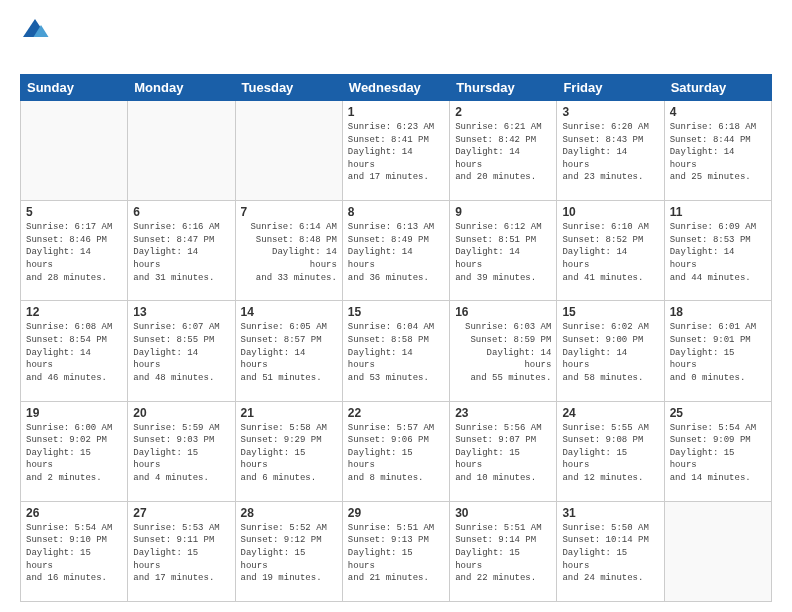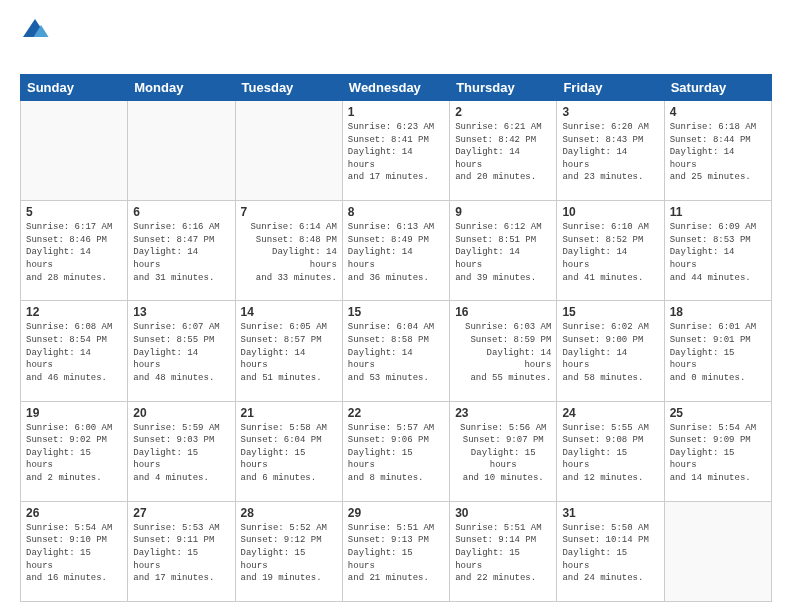--- a/index.html
+++ b/index.html
@@ -273,34 +273,34 @@
           <td>
             <div class="day-number">20</div>
             <div class="day-info" style="white-space: pre-line;">Sunrise: 5:59 AM
 Sunset: 9:03 PM
 Daylight: 15 hours
 and 4 minutes.</div>
           </td>
           <td>
             <div class="day-number">21</div>
             <div class="day-info" style="white-space: pre-line;">Sunrise: 5:58 AM
-Sunset: 6:04 PM
+Sunset: 9:29 PM
 Daylight: 15 hours
 and 6 minutes.</div>
           </td>
           <td>
             <div class="day-number">22</div>
             <div class="day-info" style="white-space: pre-line;">Sunrise: 5:57 AM
 Sunset: 9:06 PM
 Daylight: 15 hours
 and 8 minutes.</div>
           </td>
           <td>
             <div class="day-number">23</div>
-            <div class="day-info" style="white-space: pre-line; text-align: center;">Sunrise: 5:56 AM
+            <div class="day-info" style="white-space: pre-line;">Sunrise: 5:56 AM
 Sunset: 9:07 PM
 Daylight: 15 hours
 and 10 minutes.</div>
           </td>
           <td>
             <div class="day-number">24</div>
             <div class="day-info" style="white-space: pre-line;">Sunrise: 5:55 AM
 Sunset: 9:08 PM
 Daylight: 15 hours
 and 12 minutes.</div>

